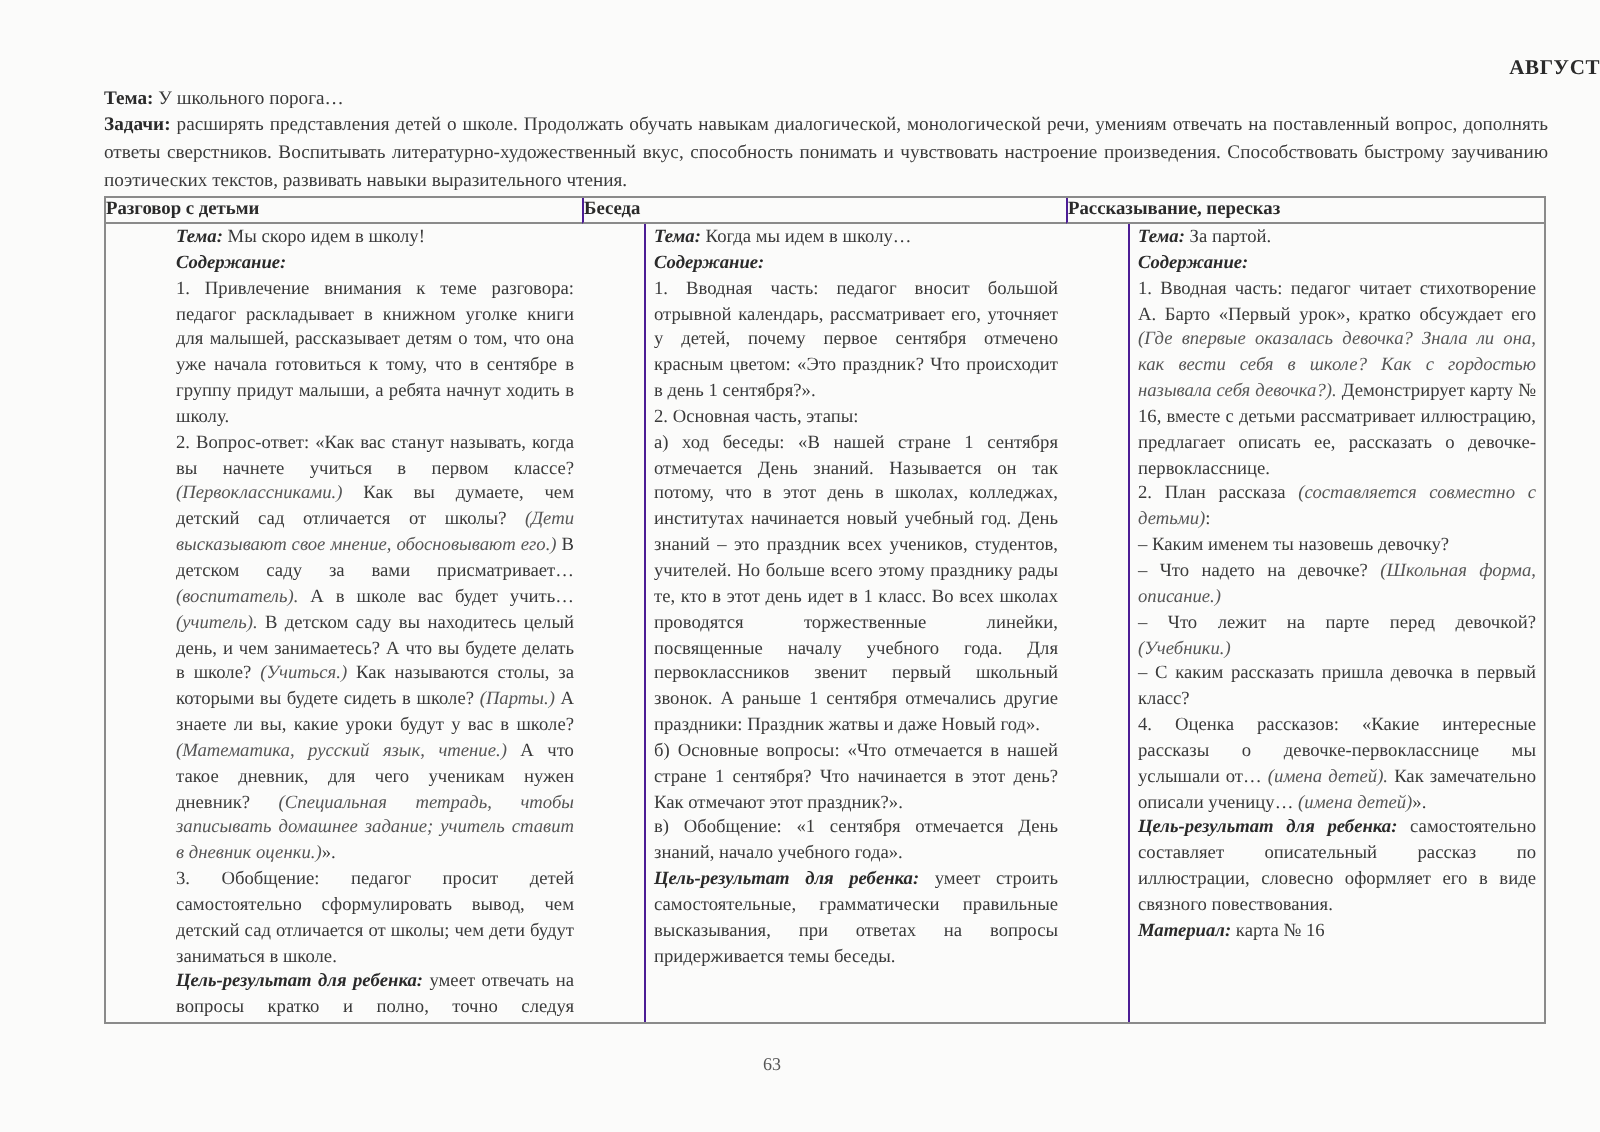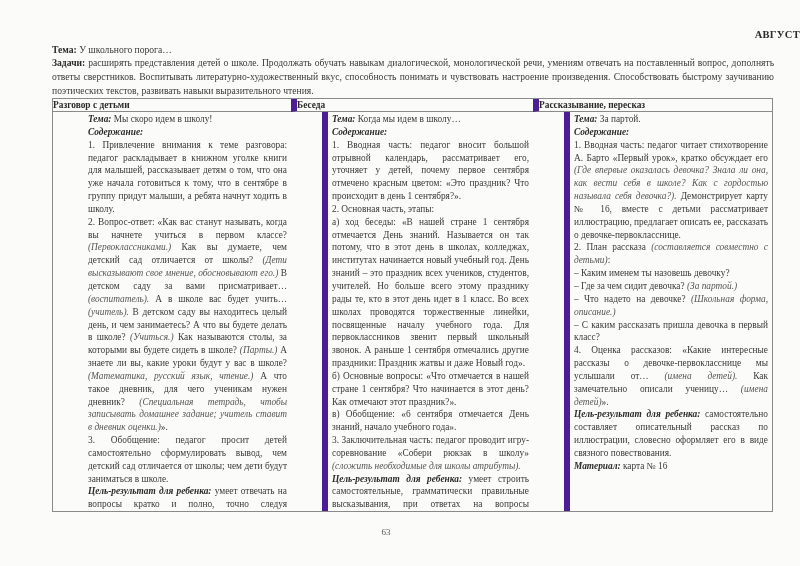--- a/index.html
+++ b/index.html
@@ -25,21 +25,21 @@
   b.lbl { font-weight: bold; color: #2a2a2a; }
   .tbl {
     position: absolute; top: 98px; left: 52px; width: 721px; height: 414px;
     border: 1px solid #8a8a8a; box-sizing: border-box;
     display: grid; grid-template-columns: 238px 242px 1fr; grid-template-rows: 13px 1fr;
   }
   .th {
     font-weight: bold; font-size: 9.4px; text-align: left; line-height: 12px;
     border-bottom: 1px solid #8a8a8a; color: #2a2a2a;
   }
-  .th + .th, .td + .td { border-left: 6px solid #4c1d95; }
+  .th + .th, .td + .td { border-left: 1px solid #4c1d95; }
   .td {
     padding: 1px 4px 0 4px; font-size: 9.35px; line-height: 12.85px;
     text-align: justify; overflow: hidden; margin-left: 31px;
   }
   .td p { margin: 0; }
   .bi { font-weight: bold; font-style: italic; color: #2a2a2a; }
   i.hint { color: #555; }
   .page-num {
     position: absolute; top: 527px; left: 0; width: 772px; text-align: center;
     font-size: 9px; color: #555;
@@ -74,32 +74,31 @@
       <p><span class="bi">Цель-результат для ребенка:</span> умеет отвечать на вопросы кратко и полно, точно следуя содержанию темы разговора, соблюдает речевой этикет – внимательно слушает взрослого и других детей.</p>
       <p><span class="bi">Материал:</span> книги для детей младшего дошкольного возраста</p>
     </div>
   <div class="td">
       <p><span class="bi">Тема:</span> Когда мы идем в школу…</p>
       <p class="bi">Содержание:</p>
       <p>1. Вводная часть: педагог вносит большой отрывной календарь, рассматривает его, уточняет у детей, почему первое сентября отмечено красным цветом: «Это праздник? Что происходит в день 1 сентября?».</p>
       <p>2. Основная часть, этапы:</p>
       <p>а) ход беседы: «В нашей стране 1 сентября отмечается День знаний. Называется он так потому, что в этот день в школах, колледжах, институтах начинается новый учебный год. День знаний – это праздник всех учеников, студентов, учителей. Но больше всего этому празднику рады те, кто в этот день идет в 1 класс. Во всех школах проводятся торжественные линейки, посвященные началу учебного года. Для первоклассников звенит первый школьный звонок. А раньше 1 сентября отмечались другие праздники: Праздник жатвы и даже Новый год».</p>
       <p>б) Основные вопросы: «Что отмечается в нашей стране 1 сентября? Что начинается в этот день? Как отмечают этот праздник?».</p>
-      <p>в) Обобщение: «6 сентября отмечается День знаний, начало учебного года».</p>
-      <p>3. Заключительная часть: педагог проводит игру-соревнование «Собери рюкзак в школу» <i class="hint">(сложить необходимые для школы атрибуты).</i></p>
+      <p>в) Обобщение: «1 сентября отмечается День знаний, начало учебного года».</p>
       <p><span class="bi">Цель-результат для ребенка:</span> умеет строить самостоятельные, грамматически правильные высказывания, при ответах на вопросы придерживается темы беседы.</p>
     </div>
   <div class="td">
       <p><span class="bi">Тема:</span> За партой.</p>
       <p class="bi">Содержание:</p>
       <p>1. Вводная часть: педагог читает стихотворение А. Барто «Первый урок», кратко обсуждает его <i class="hint">(Где впервые оказалась девочка? Знала ли она, как вести себя в школе? Как с гордостью называла себя девочка?).</i> Демонстрирует карту № 16, вместе с детьми рассматривает иллюстрацию, предлагает описать ее, рассказать о девочке-первокласснице.</p>
       <p>2. План рассказа <i class="hint">(составляется совместно с детьми)</i>:</p>
       <p>– Каким именем ты назовешь девочку?</p>
-      <p>– Где за чем сидит девочка? <i class="hint">(За партой.)</i></p>
       <p>– Что надето на девочке? <i class="hint">(Школьная форма, описание.)</i></p>
+      <p>– Что лежит на парте перед девочкой? <i class="hint">(Учебники.)</i></p>
       <p>– С каким рассказать пришла девочка в первый класс?</p>
       <p>4. Оценка рассказов: «Какие интересные рассказы о девочке-первокласснице мы услышали от… <i class="hint">(имена детей).</i> Как замечательно описали ученицу… <i class="hint">(имена детей)</i>».</p>
       <p><span class="bi">Цель-результат для ребенка:</span> самостоятельно составляет описательный рассказ по иллюстрации, словесно оформляет его в виде связного повествования.</p>
       <p><span class="bi">Материал:</span> карта № 16</p>
     </div>
 </div>
 
 <div class="page-num">63</div>
 
 </body></html>

